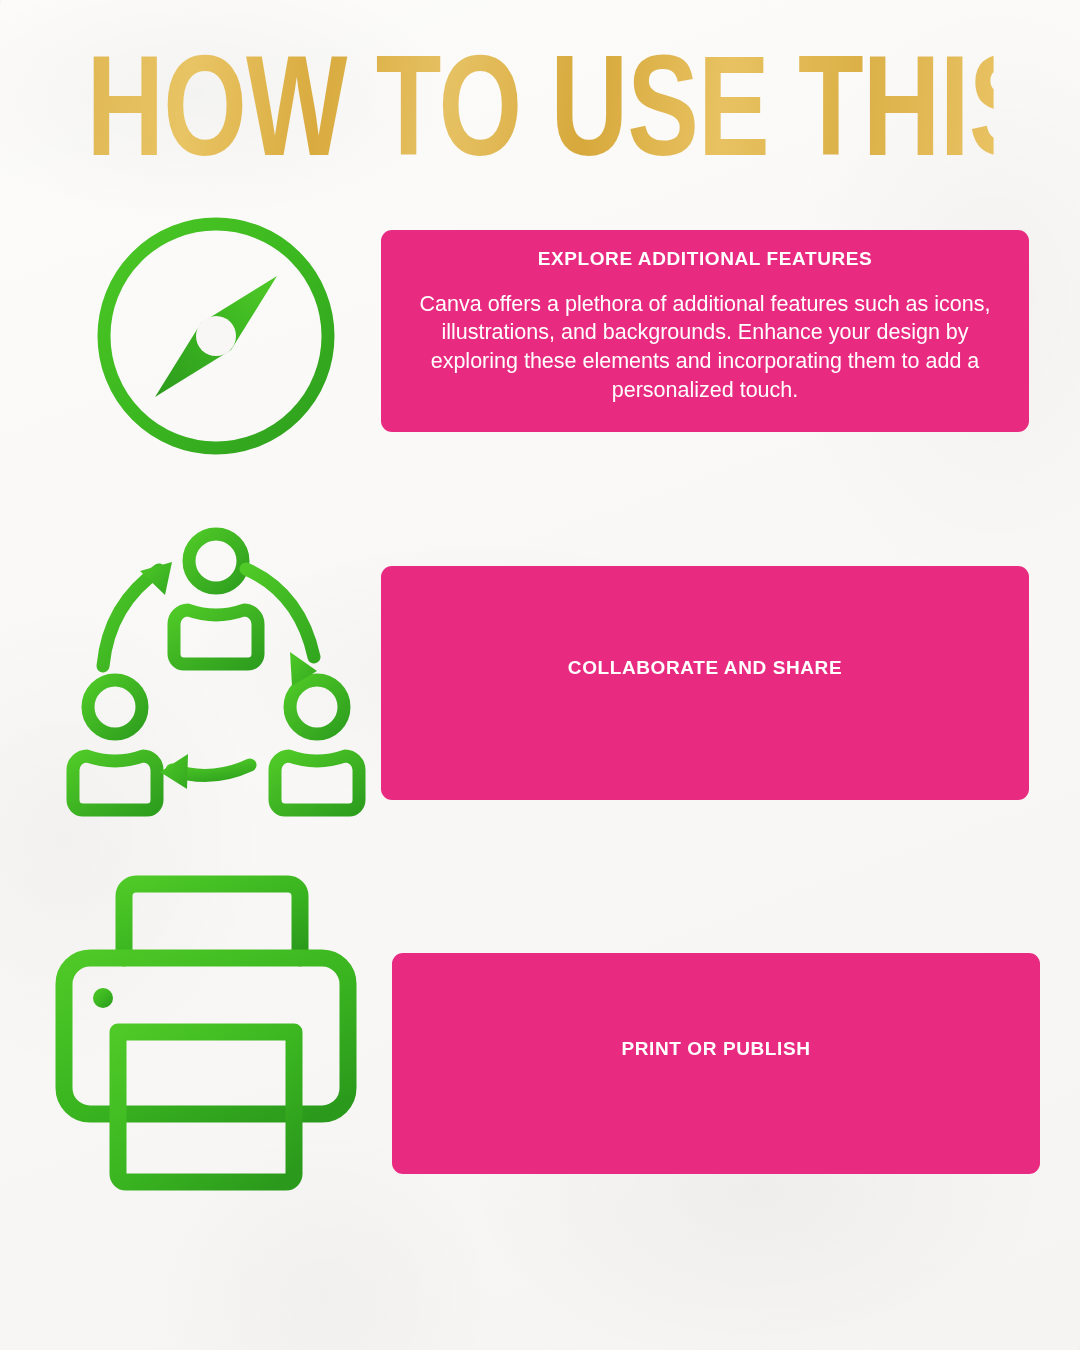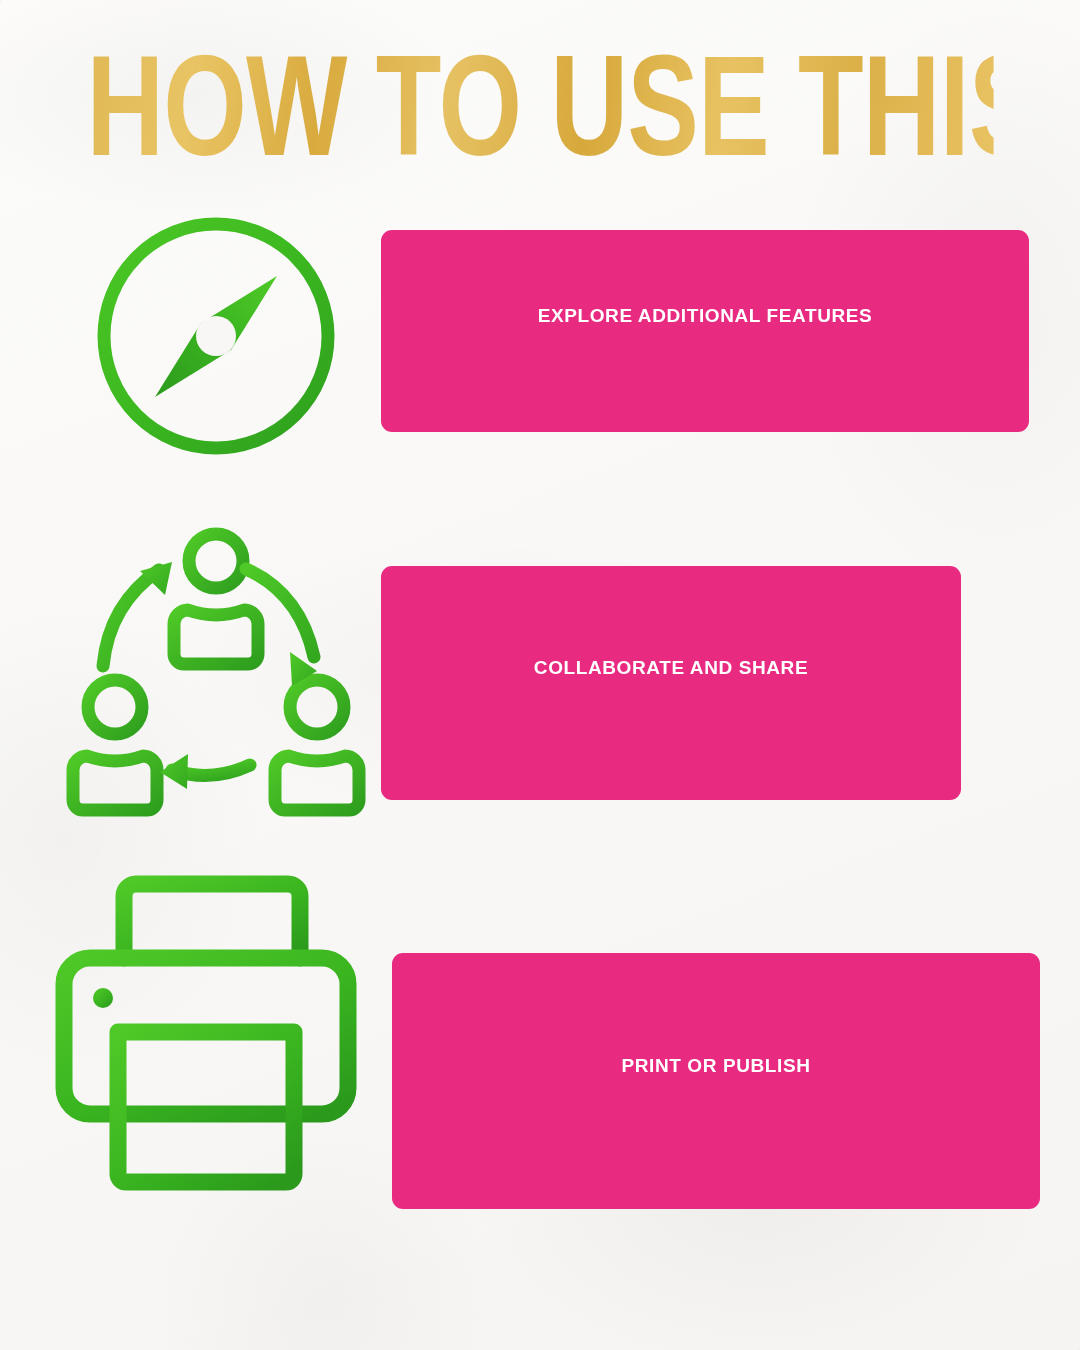--- a/index.html
+++ b/index.html
@@ -83,24 +83,24 @@
     font-size:21.5px;
     line-height:1.33;
     font-weight:500;
   }
 
   
   #row1 .icon-box { left:85px;  top:205px;  width:262px; height:262px; }
   #row1 .card     { left:381px; top:230px;  width:648px; height:202px; }
 
   #row2 .icon-box { left:68px;  top:522px;  width:296px; height:296px; }
-  #row2 .card     { left:381px; top:566px;  width:580px; height:234px; }
+  #row2 .card     { left:381px; top:566px;  width:648px; height:234px; }
 
   #row3 .icon-box { left:52px;  top:872px;  width:308px; height:318px; }
-  #row3 .card     { left:392px; top:953px;  width:648px; height:256px; }
+  #row3 .card     { left:392px; top:953px;  width:648px; height:221px; }
 
   svg { display:block; overflow:visible; }
 </style>
 </head>
 <body>
 
 <div id="poster">
 
   <div class="paper-texture"></div>
 
@@ -124,20 +124,21 @@
         </defs>
         <circle cx="131" cy="131" r="112" fill="none" stroke="url(#gCompassRing)" stroke-width="13"></circle>
         <path d="M 191 72 L 144 117 L 117 144 L 71 191 L 118 146 L 145 119 Z" fill="none"></path>
         <path d="M 192 71 L 146 145 L 70 192 L 116 118 Z" fill="url(#gNeedle)"></path>
         <circle cx="131" cy="131" r="20" fill="#f8f7f5"></circle>
       </svg>
     </div>
 
     <div class="card">
       <div class="card-title">EXPLORE ADDITIONAL FEATURES</div>
+      <div class="card-body">Canva offers a plethora of additional features such as icons, illustrations, and backgrounds. Enhance your design by exploring these elements and incorporating them to add a personalized touch.</div>
     </div>
   </div>
 
   <div class="row" id="row2">
 
     <div class="icon-box">
       <svg viewBox="0 0 296 296" width="296" height="296" aria-hidden="true">
         <defs>
           <linearGradient id="gUser" x1="0" y1="0" x2="1" y2="1">
             <stop offset="0%" stop-color="#4fc927"></stop>

